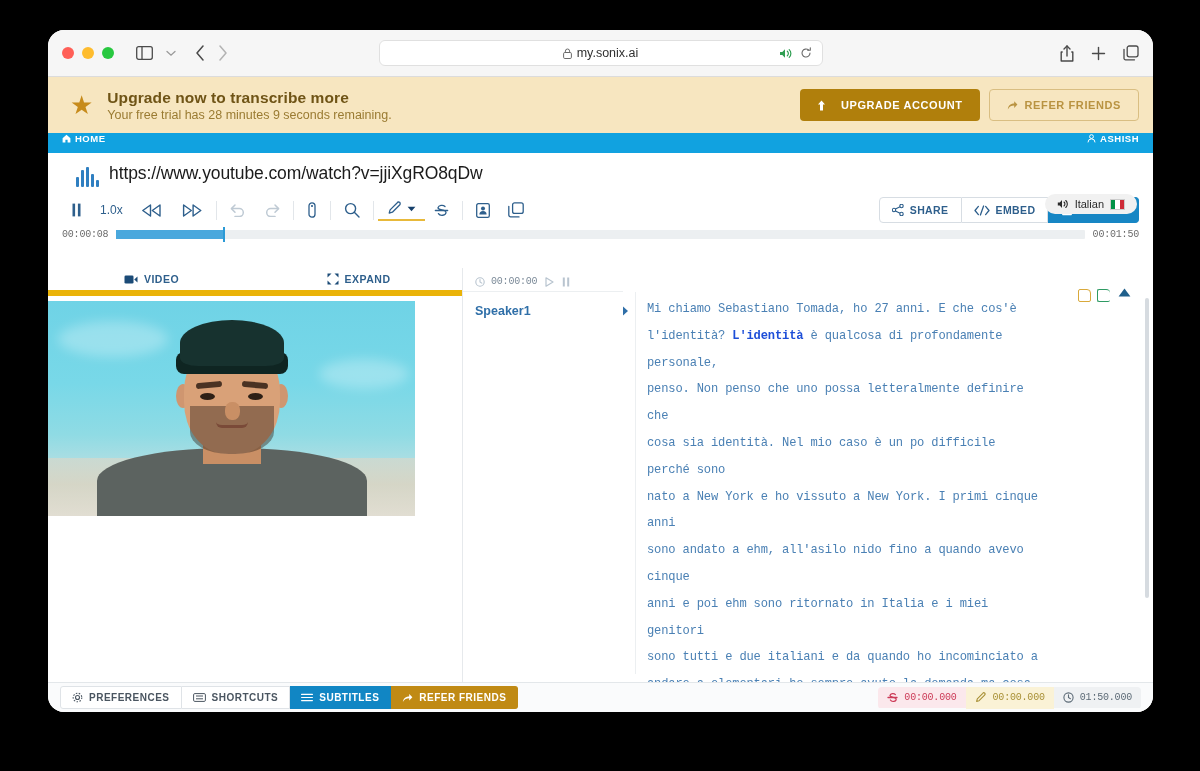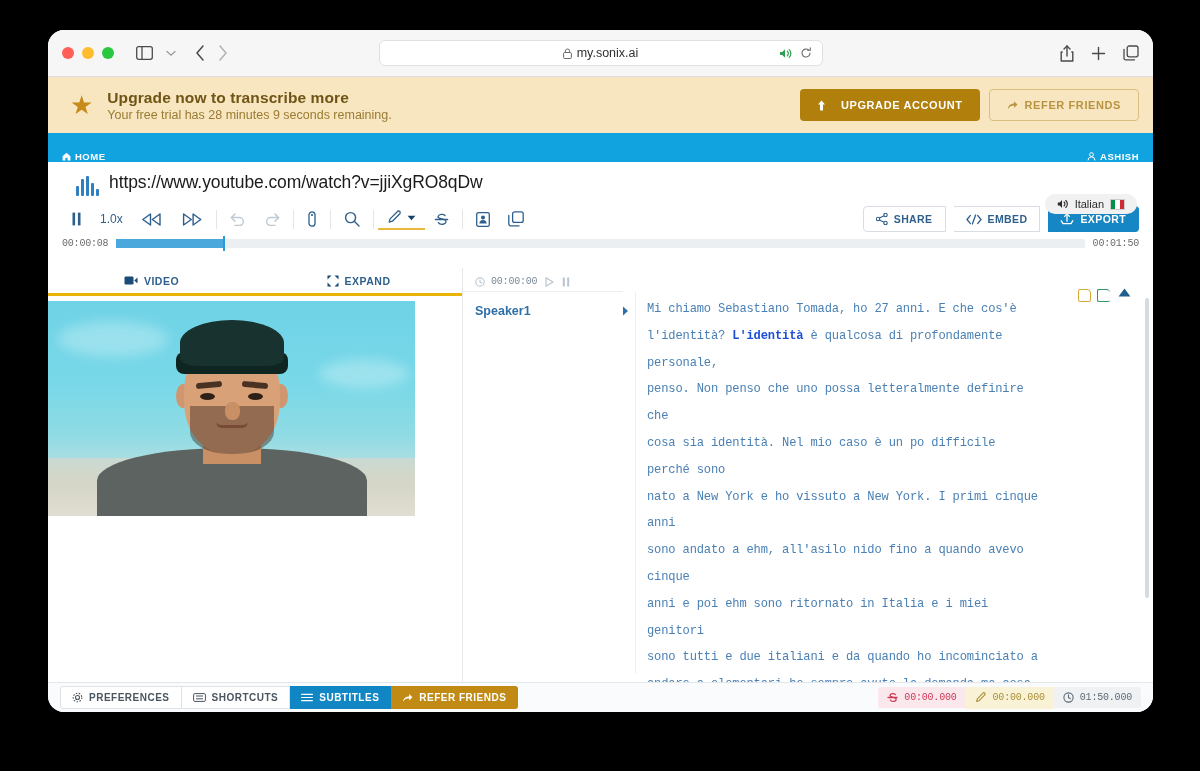--- a/index.html
+++ b/index.html
@@ -65,21 +65,21 @@
     display: flex; align-items: center; gap: 15px; border: none; cursor: pointer;
   }
   .btn-refer {
     background: transparent; color: #b99341; font-size: 11px; font-weight: bold;
     letter-spacing: .6px; padding: 9px 17px; border-radius: 4px;
     border: 1px solid #d9be82; display: flex; align-items: center; gap: 7px; cursor: pointer;
   }
 
   
   .homebar {
-    height: 29px; background: #11a2e0; display: flex; align-items: flex-end;
+    height: 20px; background: #11a2e0; display: flex; align-items: flex-start;
     padding: 0 14px; color: #fff; font-size: 9.5px; font-weight: bold; letter-spacing: .5px;
   }
   .homebar .left, .homebar .right { display: flex; align-items: center; gap: 4px; }
   .homebar .right { margin-left: auto; }
 
   
   .titlerow { padding: 10px 14px 0 14px; display: flex; }
   .wave { display: flex; align-items: flex-end; gap: 2px; height: 20px; margin: 4px 10px 0 14px; }
   .wave i { display: block; width: 3px; background: #2f7fc1; border-radius: 1px; }
   .doc-title { font-size: 17.5px; color: #1b1b1b; letter-spacing: -.1px; }
@@ -103,41 +103,41 @@
   
   .toolbar {
     margin-top: 8px; padding: 0 14px; height: 30px;
     display: flex; align-items: center; gap: 0;
   }
   .tb { display: flex; align-items: center; color: #2e5f8c; cursor: pointer; padding: 0 9px; height: 22px; }
   .tb.dim { color: #bfcad4; }
   .sep { width: 1px; height: 19px; background: #e2e6ea; margin: 0 4px; }
   .speed { font-size: 12px; color: #2e5f8c; font-weight: 500; }
   .hl-underline { border-bottom: 2px solid #e8b93a; padding-bottom: 1px; }
-  .tb-right { margin-left: auto; display: flex; align-items: center; gap: 8px; }
+  .tb-right { margin-left: auto; display: flex; align-items: center; gap: 0; }
   .actbtn {
     font-size: 10.5px; font-weight: bold; letter-spacing: .4px; color: #2e5f8c;
     padding: 6px 12px; border: 1px solid #d7dde3; display: flex; align-items: center; gap: 6px;
     background: #fff; cursor: pointer;
   }
   .actbtn.first { border-radius: 4px 0 0 4px; }
   .actbtn.mid { border-left: none; }
   .actbtn.last { border-radius: 0 4px 4px 0; background: #1786c4; color: #fff; border-color: #1786c4; border-left: none; }
 
   
   .progrow { display: flex; align-items: center; padding: 4px 14px 0 14px; gap: 8px; }
   .tcode { font-size: 10px; color: #6b6b6b; font-family: "Liberation Mono", monospace; letter-spacing: -.2px; }
   .track { flex: 1; height: 9px; background: #eceff1; position: relative; border-radius: 1px; }
   .track .fill { position: absolute; left: 0; top: 0; bottom: 0; width: 11%; background: #4aa8dd; }
   .track .head { position: absolute; top: -3px; bottom: -3px; left: 11%; width: 2px; background: #2b9ad6; }
 
   
   .main { display: flex; position: absolute; left: 0; right: 0; top: 238px; bottom: 30px; }
   .leftpane { width: 415px; border-right: 1px solid #e6e9ec; }
-  .tabrow { display: flex; height: 28px; align-items: center; border-bottom: 3px solid #eab308; }
+  .tabrow { display: flex; height: 28px; align-items: center; border-bottom: 6px solid #eab308; }
   .tabrow .tab {
     flex: 1; text-align: center; font-size: 10.5px; font-weight: bold;
     letter-spacing: .5px; color: #2e5f8c; display: flex; align-items: center;
     justify-content: center; gap: 6px; cursor: pointer;
   }
   .videobox { margin: 5px 0 0 0; padding: 0 0 0 0; }
   .thumb {
     width: 367px; height: 215px; margin-left: 0;
     background: linear-gradient(180deg,#6fd3e6 0%, #78d8e8 38%, #8fdbe4 62%, #b9dfe2 80%, #cfe0dc 100%);
     position: relative; overflow: hidden;

